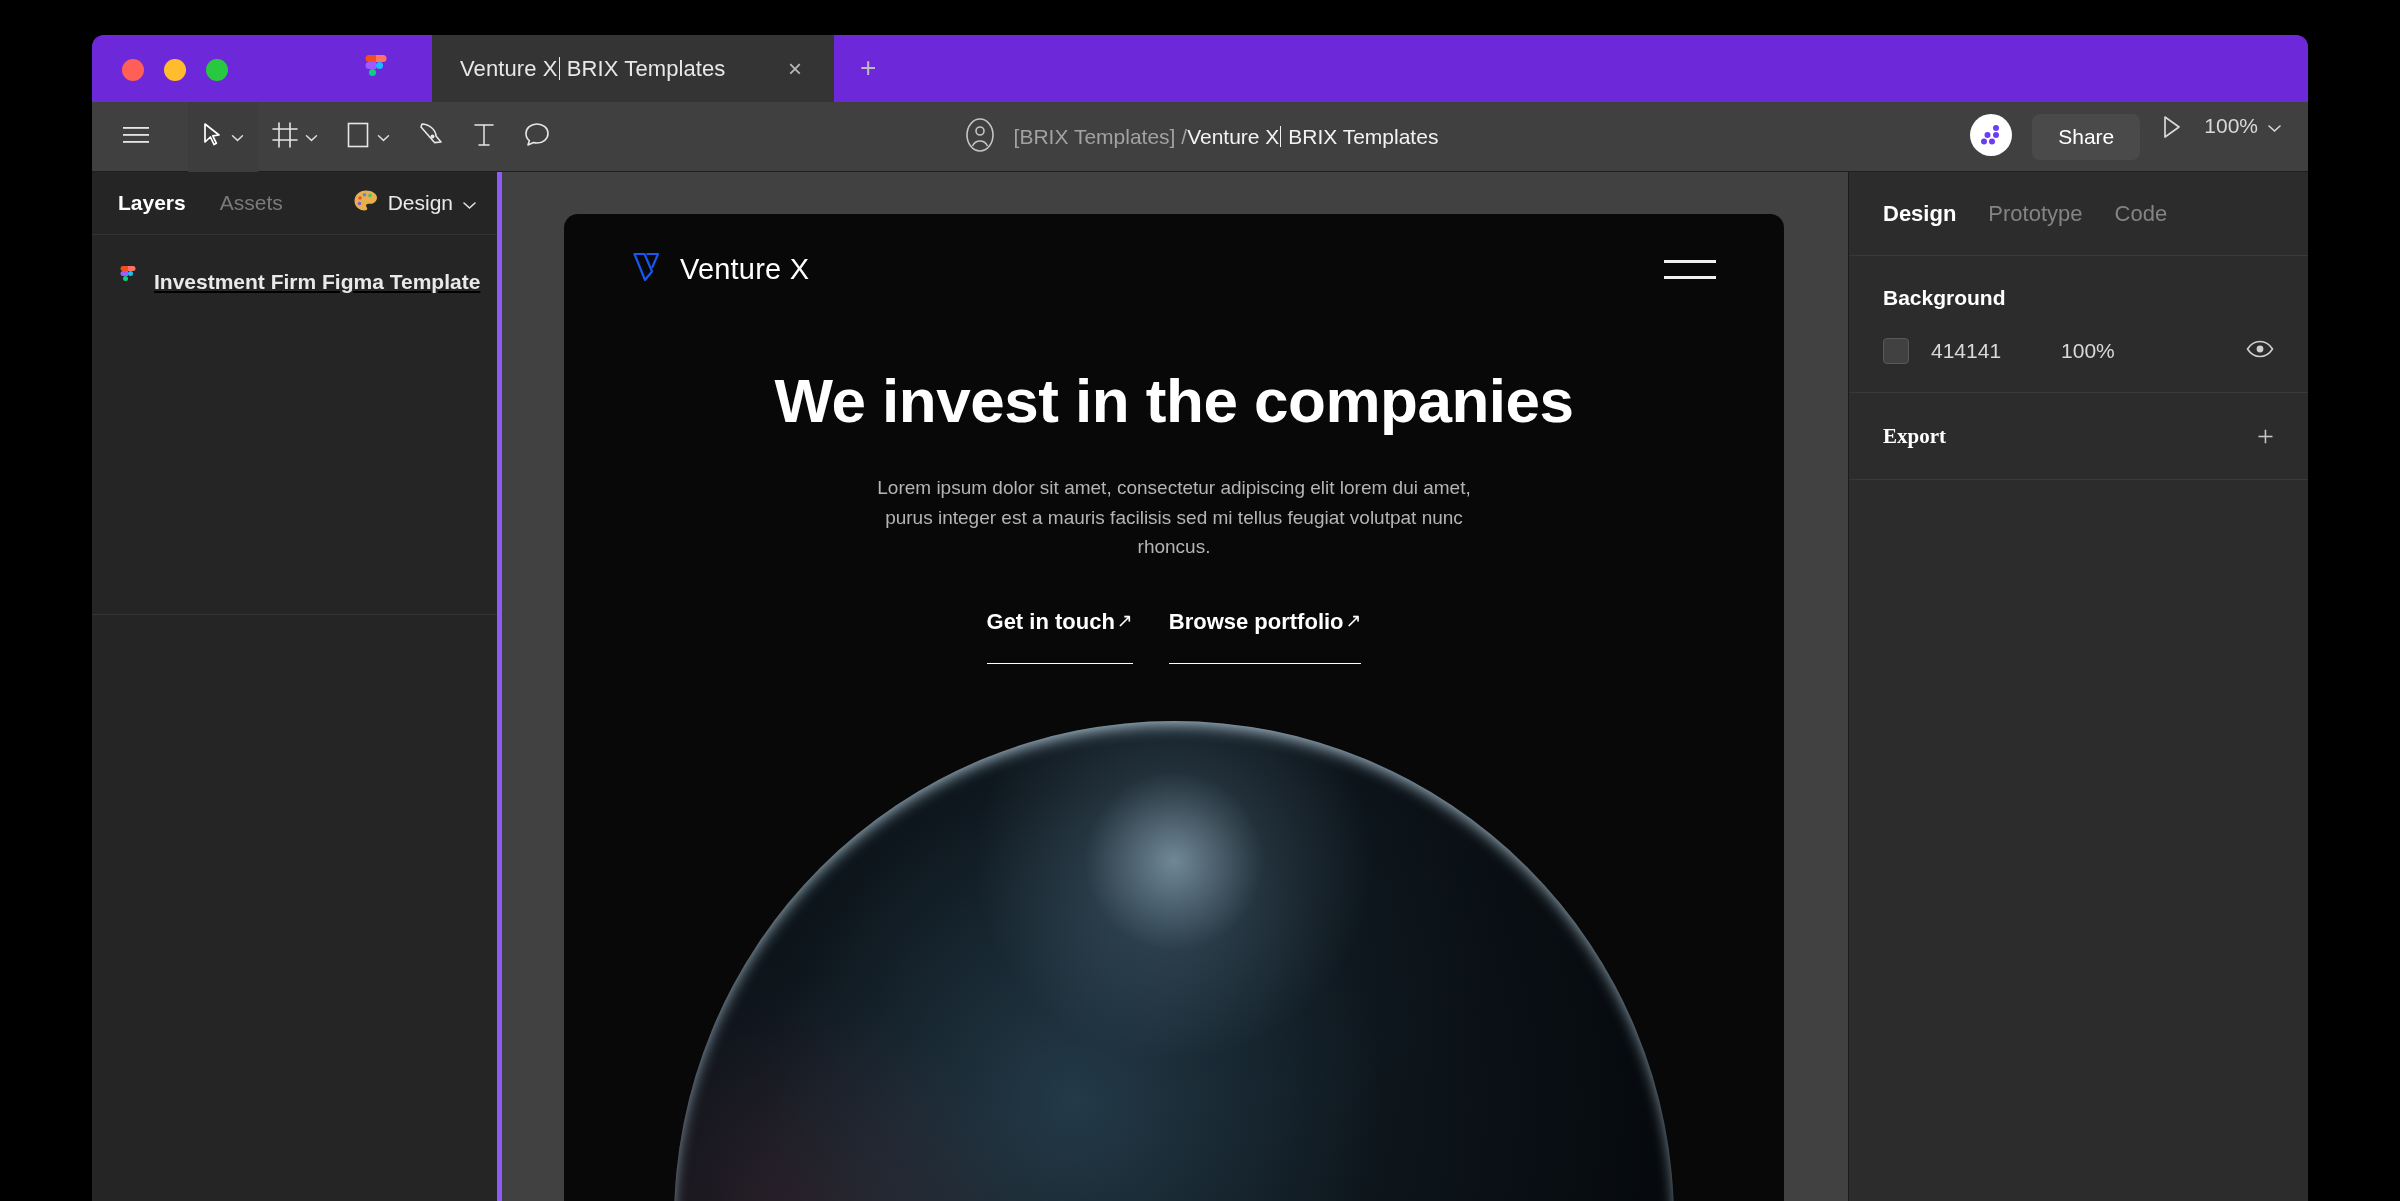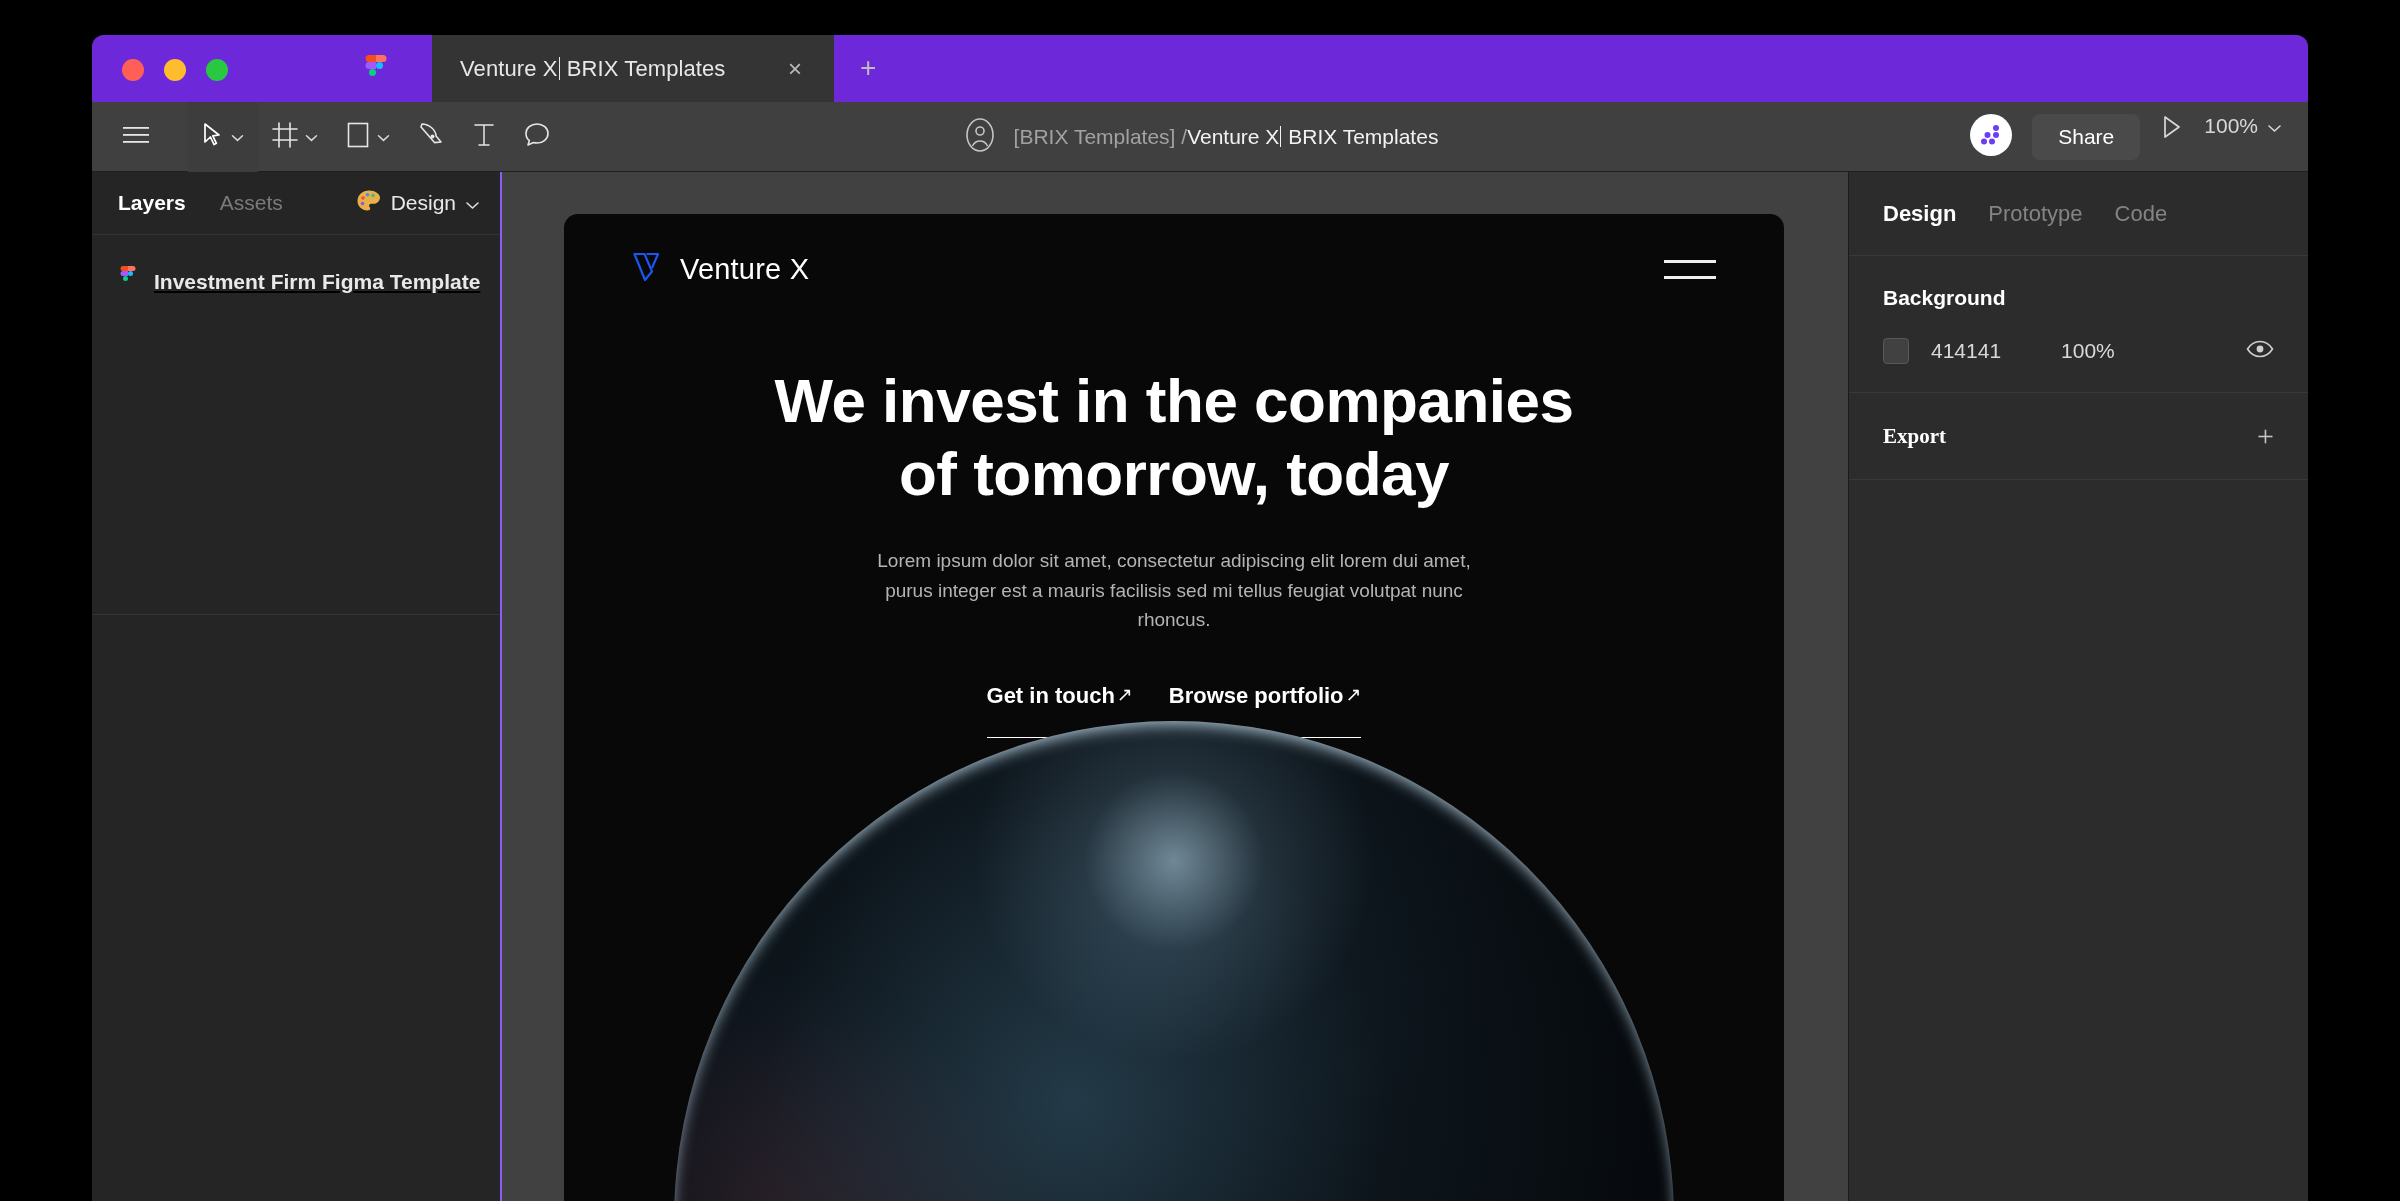--- a/index.html
+++ b/index.html
@@ -115,21 +115,21 @@
     color: #d8d8d8; font-size: 21px; cursor: pointer;
   }
 
   
   #body-split { flex: 1; display: flex; min-height: 0; }
 
   
   #left-panel {
     width: 410px; background: #252525;
     display: flex; flex-direction: column; flex: none;
-    border-right: 2px solid #8b5cf6;
+    border-right: 5px solid #8b5cf6;
   }
   #left-tabs {
     height: 62px; display: flex; align-items: center;
     padding: 0 26px; gap: 34px; position: relative;
   }
   .panel-tab { font-size: 21px; cursor: pointer; }
   .panel-tab.active { color: #ffffff; font-weight: bold; }
   .panel-tab.inactive { color: #7a7a7a; }
   #design-switcher {
     position: absolute; right: 20px;
@@ -455,21 +455,20 @@
           </div>
           <div id="frame-menu-icon">
             <span></span>
             <span></span>
           </div>
         </div>
 
         <div id="hero">
           <h1 id="hero-heading">
             <span>We invest in the companies</span><br>
-            <span>of tomorrow, today</span>
           </h1>
           <p id="hero-sub">
             <span>Lorem ipsum dolor sit amet, consectetur adipiscing elit lorem dui amet, purus</span>
             <span>integer est a mauris facilisis sed mi tellus feugiat volutpat nunc rhoncus.</span>
           </p>
           <div id="hero-actions">
             <div class="hero-link">
               <span>Get in touch</span>
               <span class="arrow">↗</span>
             </div>

